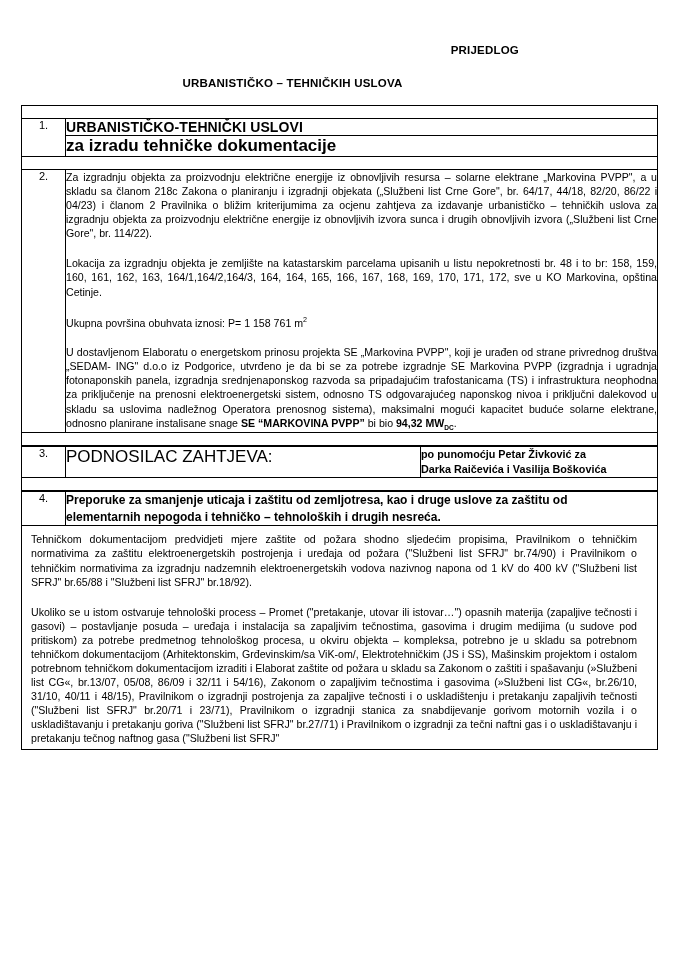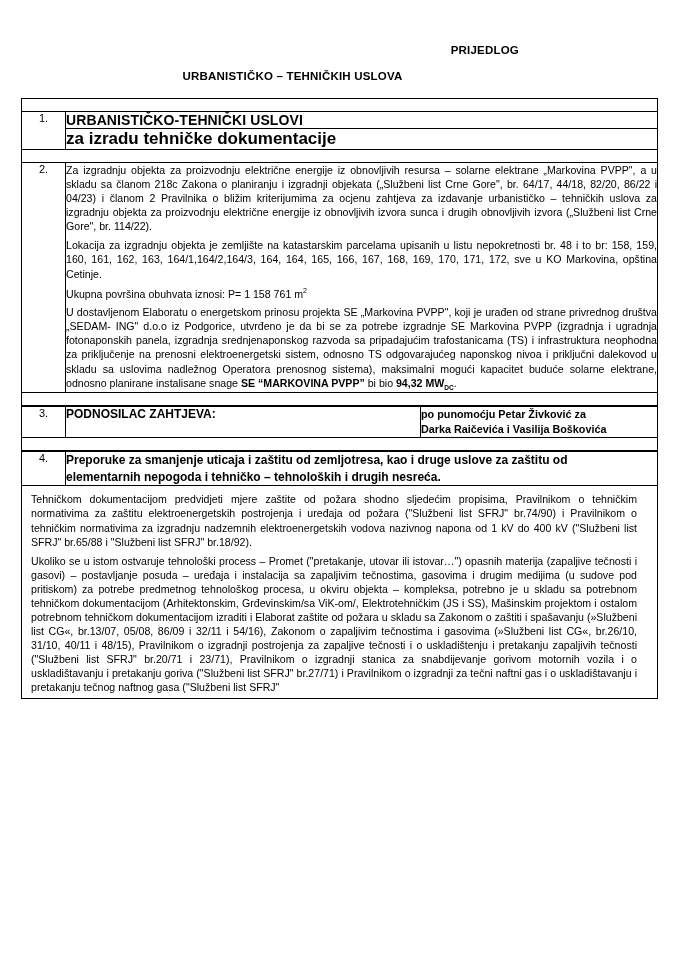--- a/index.html
+++ b/index.html
@@ -27,21 +27,21 @@
     font-weight: bold;
     letter-spacing: 0.2px;
     padding-top: 44px;
     padding-right: 21px;
   }
   .doc-title {
     text-align: center;
     font-size: 11.5px;
     font-weight: bold;
     letter-spacing: 0.2px;
-    margin-top: 14px;
+    margin-top: 21px;
     margin-bottom: 0;
     padding-left: 24px;
   }
   table.uts {
     width: 637px;
     border-collapse: collapse;
     table-layout: fixed;
     margin-top: 16px;
     font-size: 11px;
   }
@@ -71,34 +71,34 @@
     font-weight: bold;
     font-size: 17px;
   }
   .body-text {
     font-size: 10.6px;
     line-height: 1.33;
     text-align: justify;
     margin: 0;
   }
   .body-text + .body-text {
-    margin-top: 5px;
+    margin-top: 16px;
   }
   .body-cell {
     padding: 9px 8px 9px 9px;
   }
   .row4-head {
     font-weight: bold;
     font-size: 12px;
     line-height: 1.38;
     padding: 3px 8px 3px 9px;
   }
   .applicant-label {
-    font-weight: bold;
-    font-size: 12px;
+    font-weight: normal;
+    font-size: 17px;
     padding: 8px 6px 8px 9px;
   }
   .applicant-value {
     font-weight: bold;
     font-size: 10.8px;
     line-height: 1.38;
     padding: 4px 6px 4px 7px;
   }
   sup { font-size: 0.68em; vertical-align: super; }
   sub { font-size: 0.62em; vertical-align: sub; }

